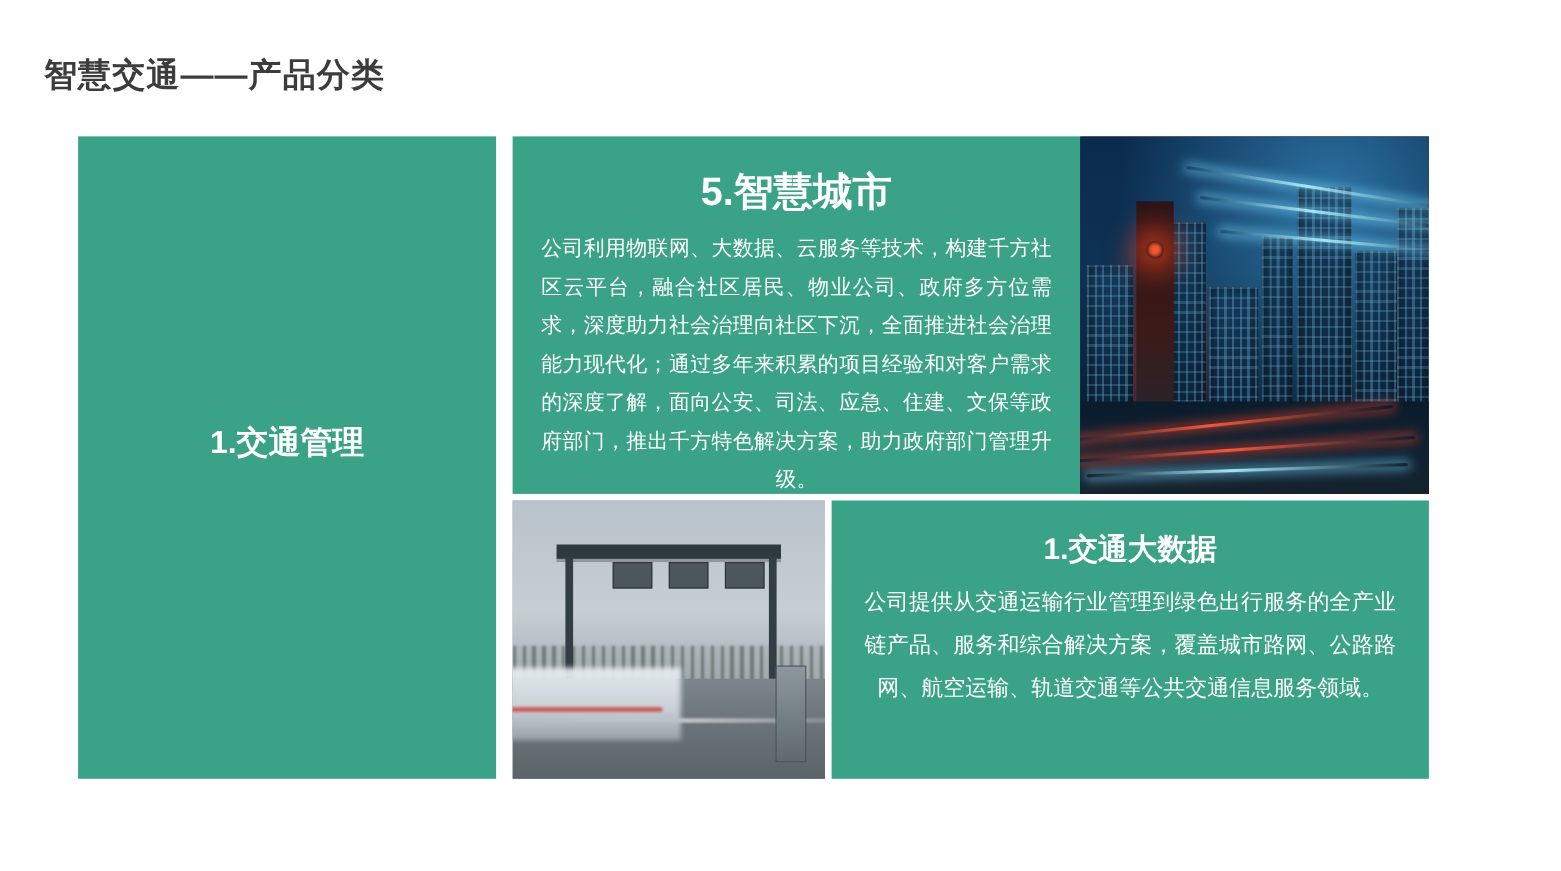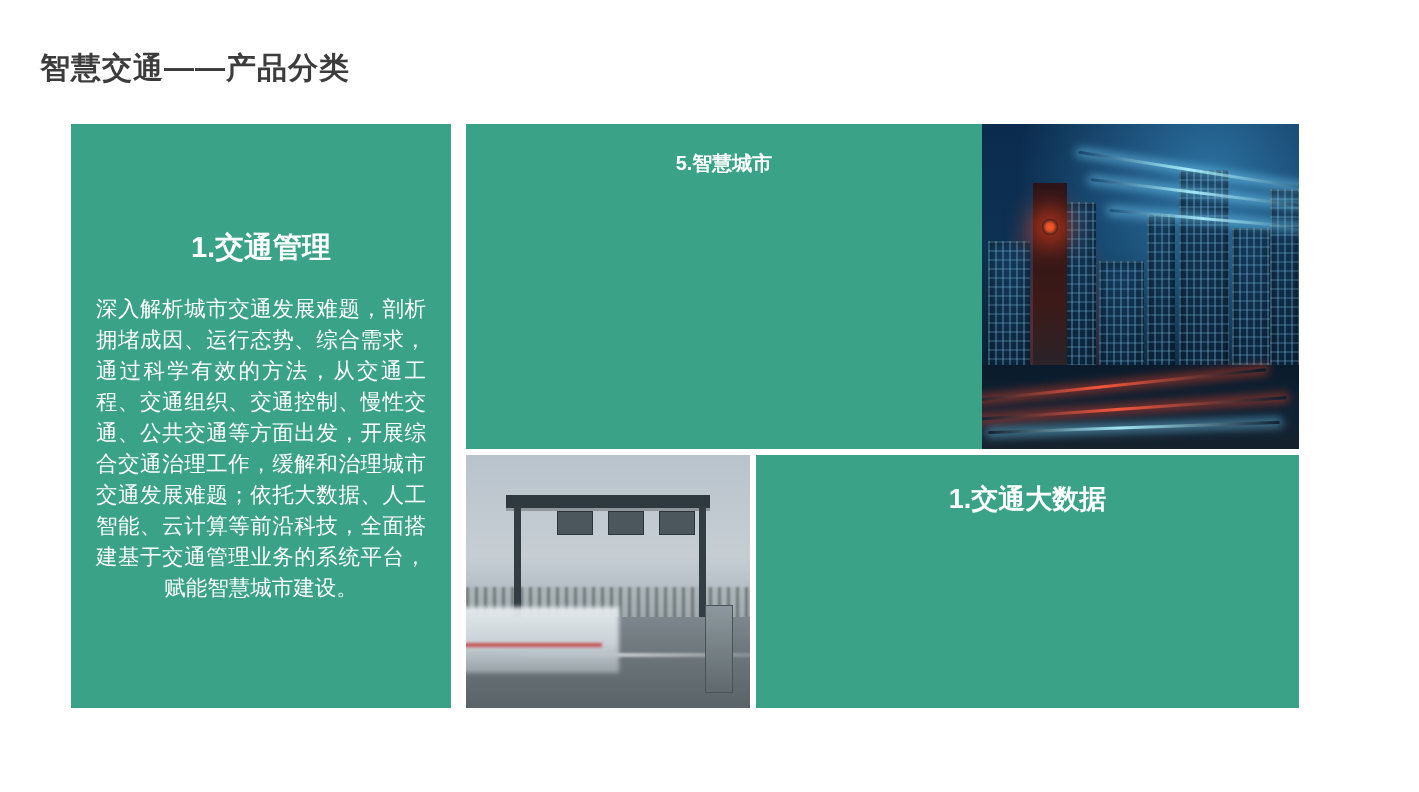--- a/index.html
+++ b/index.html
@@ -73,21 +73,21 @@
   }
   
   #card-smart-city {
     left: 466px;
     top: 124px;
     width: 516px;
     height: 325px;
     padding: 18px 18px 10px 18px;
   }
   #card-smart-city .card-title {
-    font-size: 20px;
+    font-size: 36px;
     margin: 8px 0 10px 0;
     text-align: center;
   }
   #card-smart-city .card-body {
     font-size: 19px;
     line-height: 35px;
     text-align: justify;
     text-align-last: center;
     text-justify: inter-ideograph;
     padding: 0 8px;
@@ -294,25 +294,25 @@
 </style>
 </head>
 <body>
 
 <div class="slide">
 
   <div class="slide-title">智慧交通——产品分类</div>
 
   <div class="card" id="card-traffic-management">
     <div class="card-title">1.交通管理</div>
-    <div class="card-body">深入解析城市交通发展难题，剖析拥堵成因、运行态势、综合需求，通过科学有效的方法，从交通工程、交通组织、交通控制、慢性交通、公共交通等方面出发，开展综合交通治理工作，缓解和治理城市交通发展难题；依托大数据、人工智能、云计算等前沿科技，全面搭建基于交通管理业务的系统平台，赋能智慧城市建设。</div>
   </div>
 
   <div class="card" id="card-smart-city">
     <div class="card-title">5.智慧城市</div>
+    <div class="card-body">公司利用物联网、大数据、云服务等技术，构建千方社区云平台，融合社区居民、物业公司、政府多方位需求，深度助力社会治理向社区下沉，全面推进社会治理能力现代化；通过多年来积累的项目经验和对客户需求的深度了解，面向公安、司法、应急、住建、文保等政府部门，推出千方特色解决方案，助力政府部门管理升级。</div>
   </div>
 
   <div id="photo-smart-city">
     <div class="city-sky"></div>
     <div class="city-glow-left"></div>
 
     <div class="bldg" style="left:2%;  width:13%; height:46%;"></div>
     <div class="bldg" style="left:26%; width:10%; height:58%;"></div>
     <div class="bldg" style="left:37%; width:14%; height:40%;"></div>
     <div class="bldg" style="left:52%; width:9%;  height:54%;"></div>
@@ -341,15 +341,16 @@
     <div class="gantry-cam" style="left:50%;"></div>
     <div class="gantry-cam" style="left:68%;"></div>
     <div class="gantry-road"></div>
     <div class="gantry-truck"></div>
     <div class="truck-stripe"></div>
     <div class="gantry-box"></div>
   </div>
 
   <div class="card" id="card-traffic-bigdata">
     <div class="card-title">1.交通大数据</div>
+    <div class="card-body">公司提供从交通运输行业管理到绿色出行服务的全产业链产品、服务和综合解决方案，覆盖城市路网、公路路网、航空运输、轨道交通等公共交通信息服务领域。</div>
   </div>
 
 </div>
 
 </body></html>

